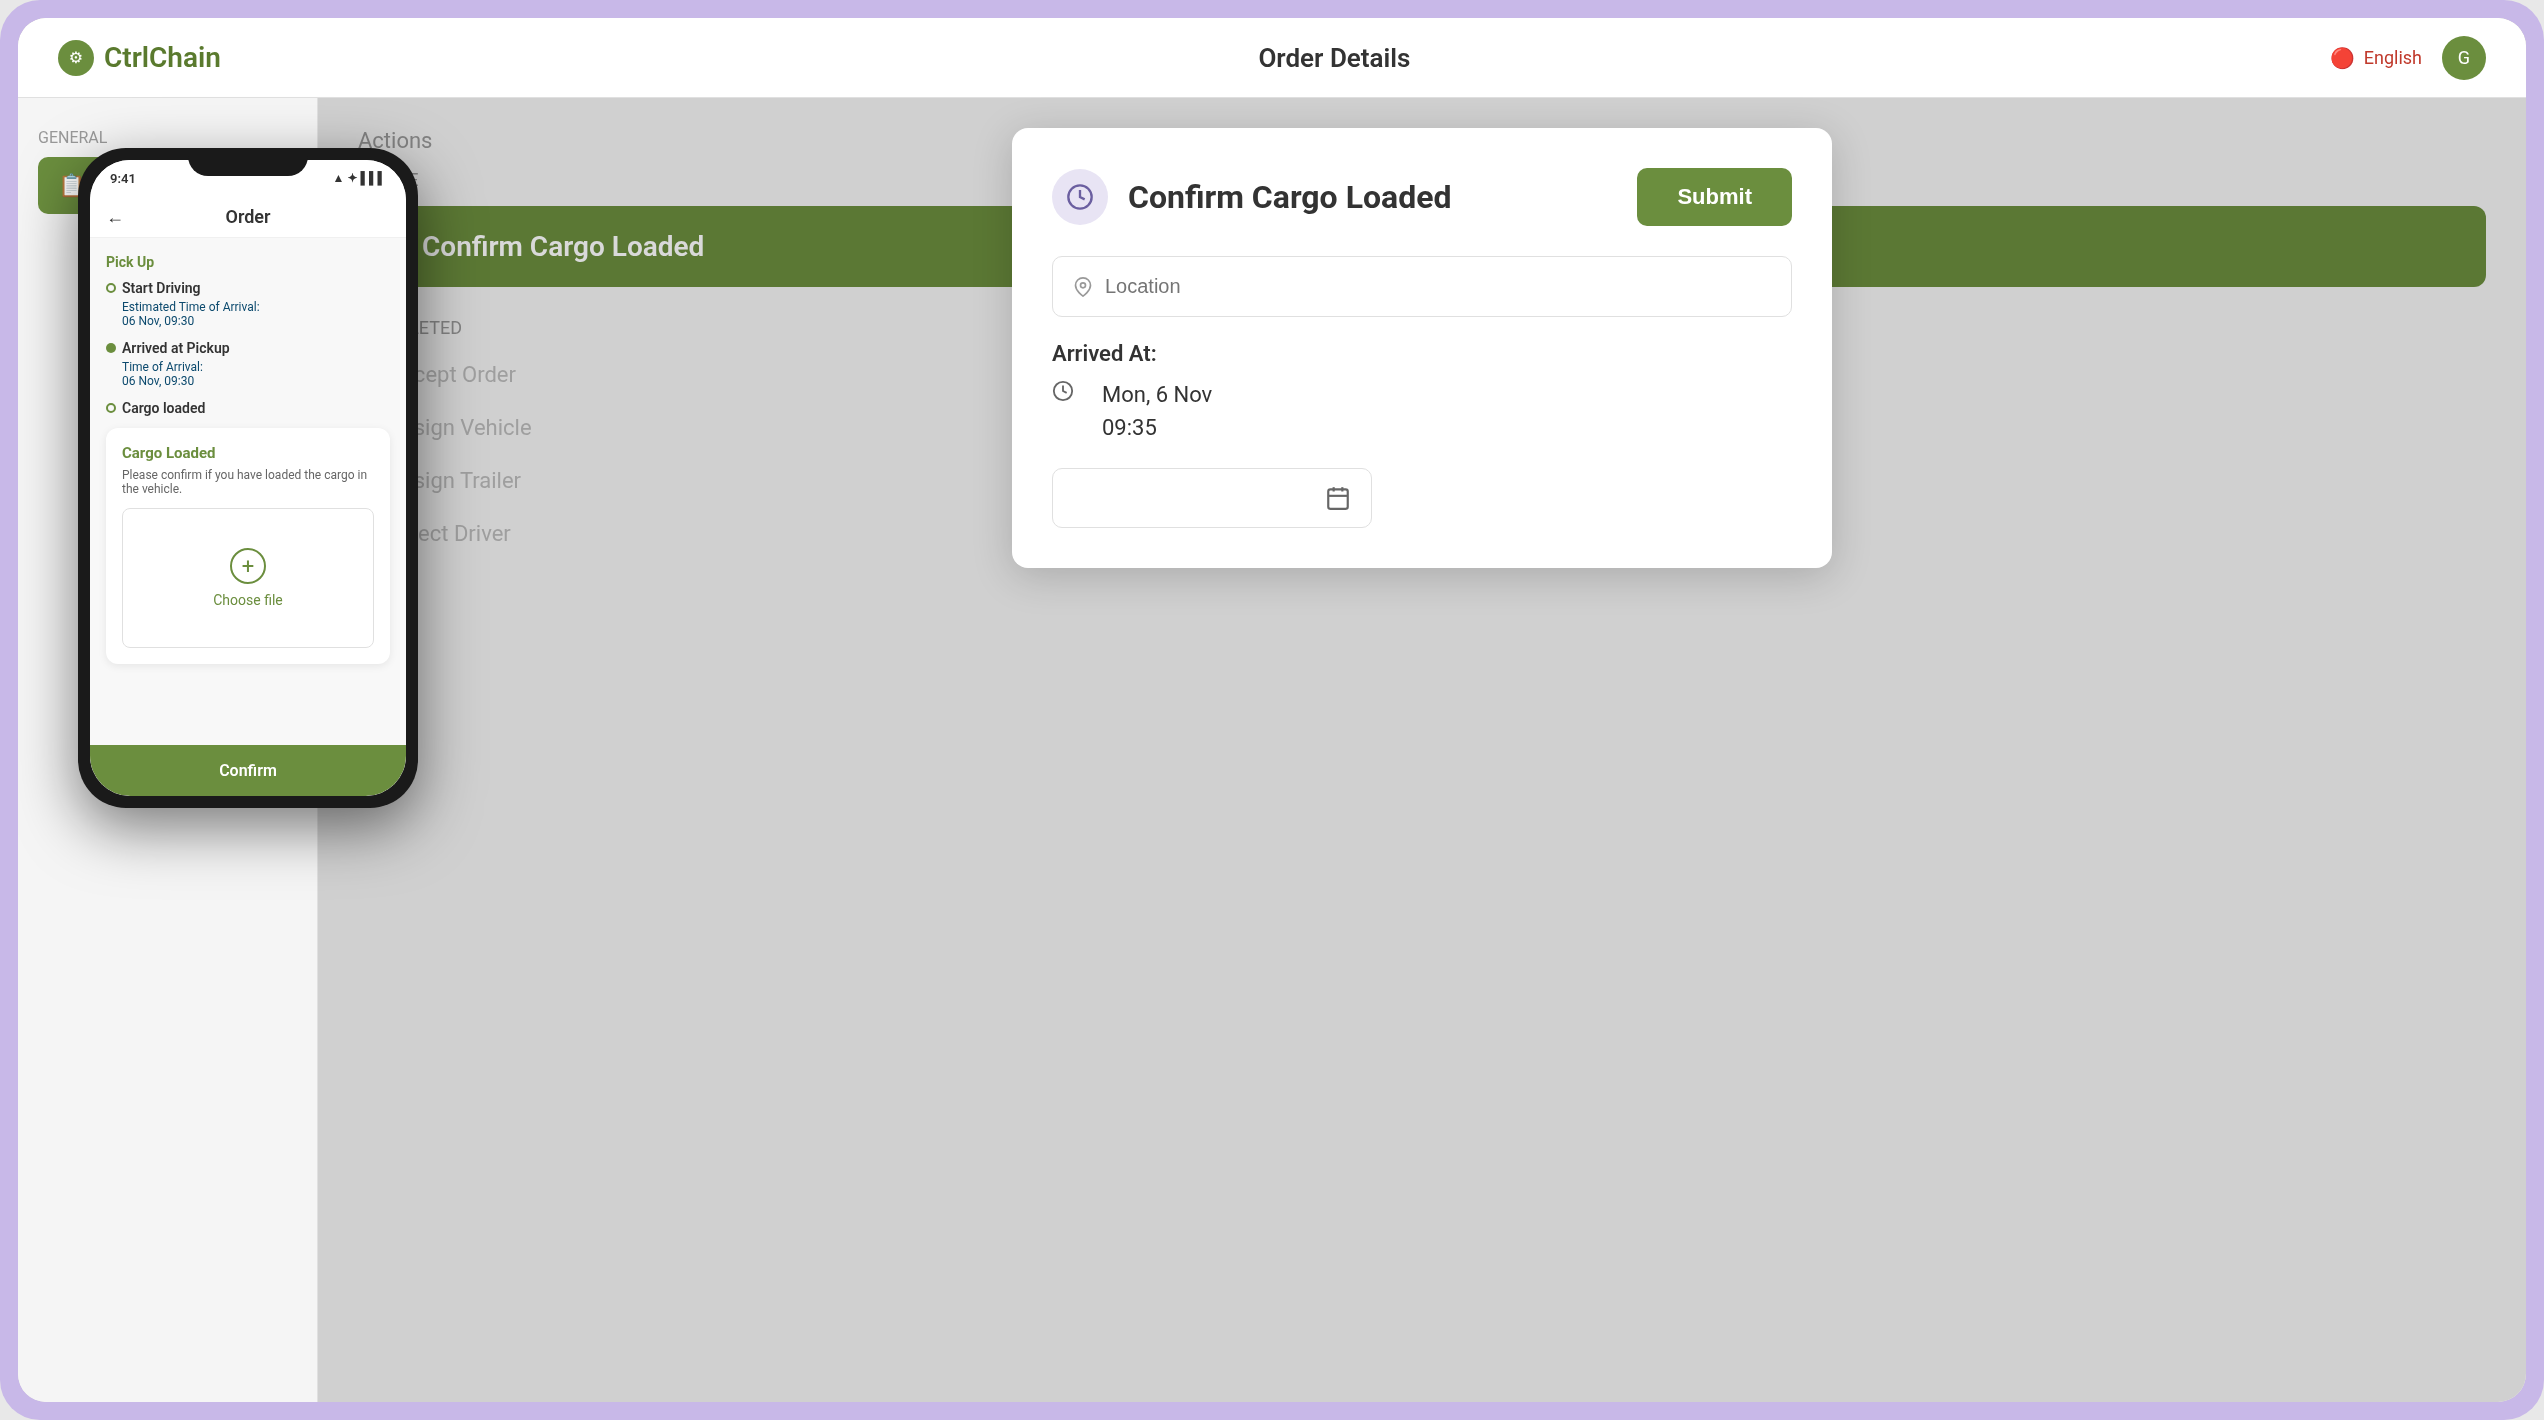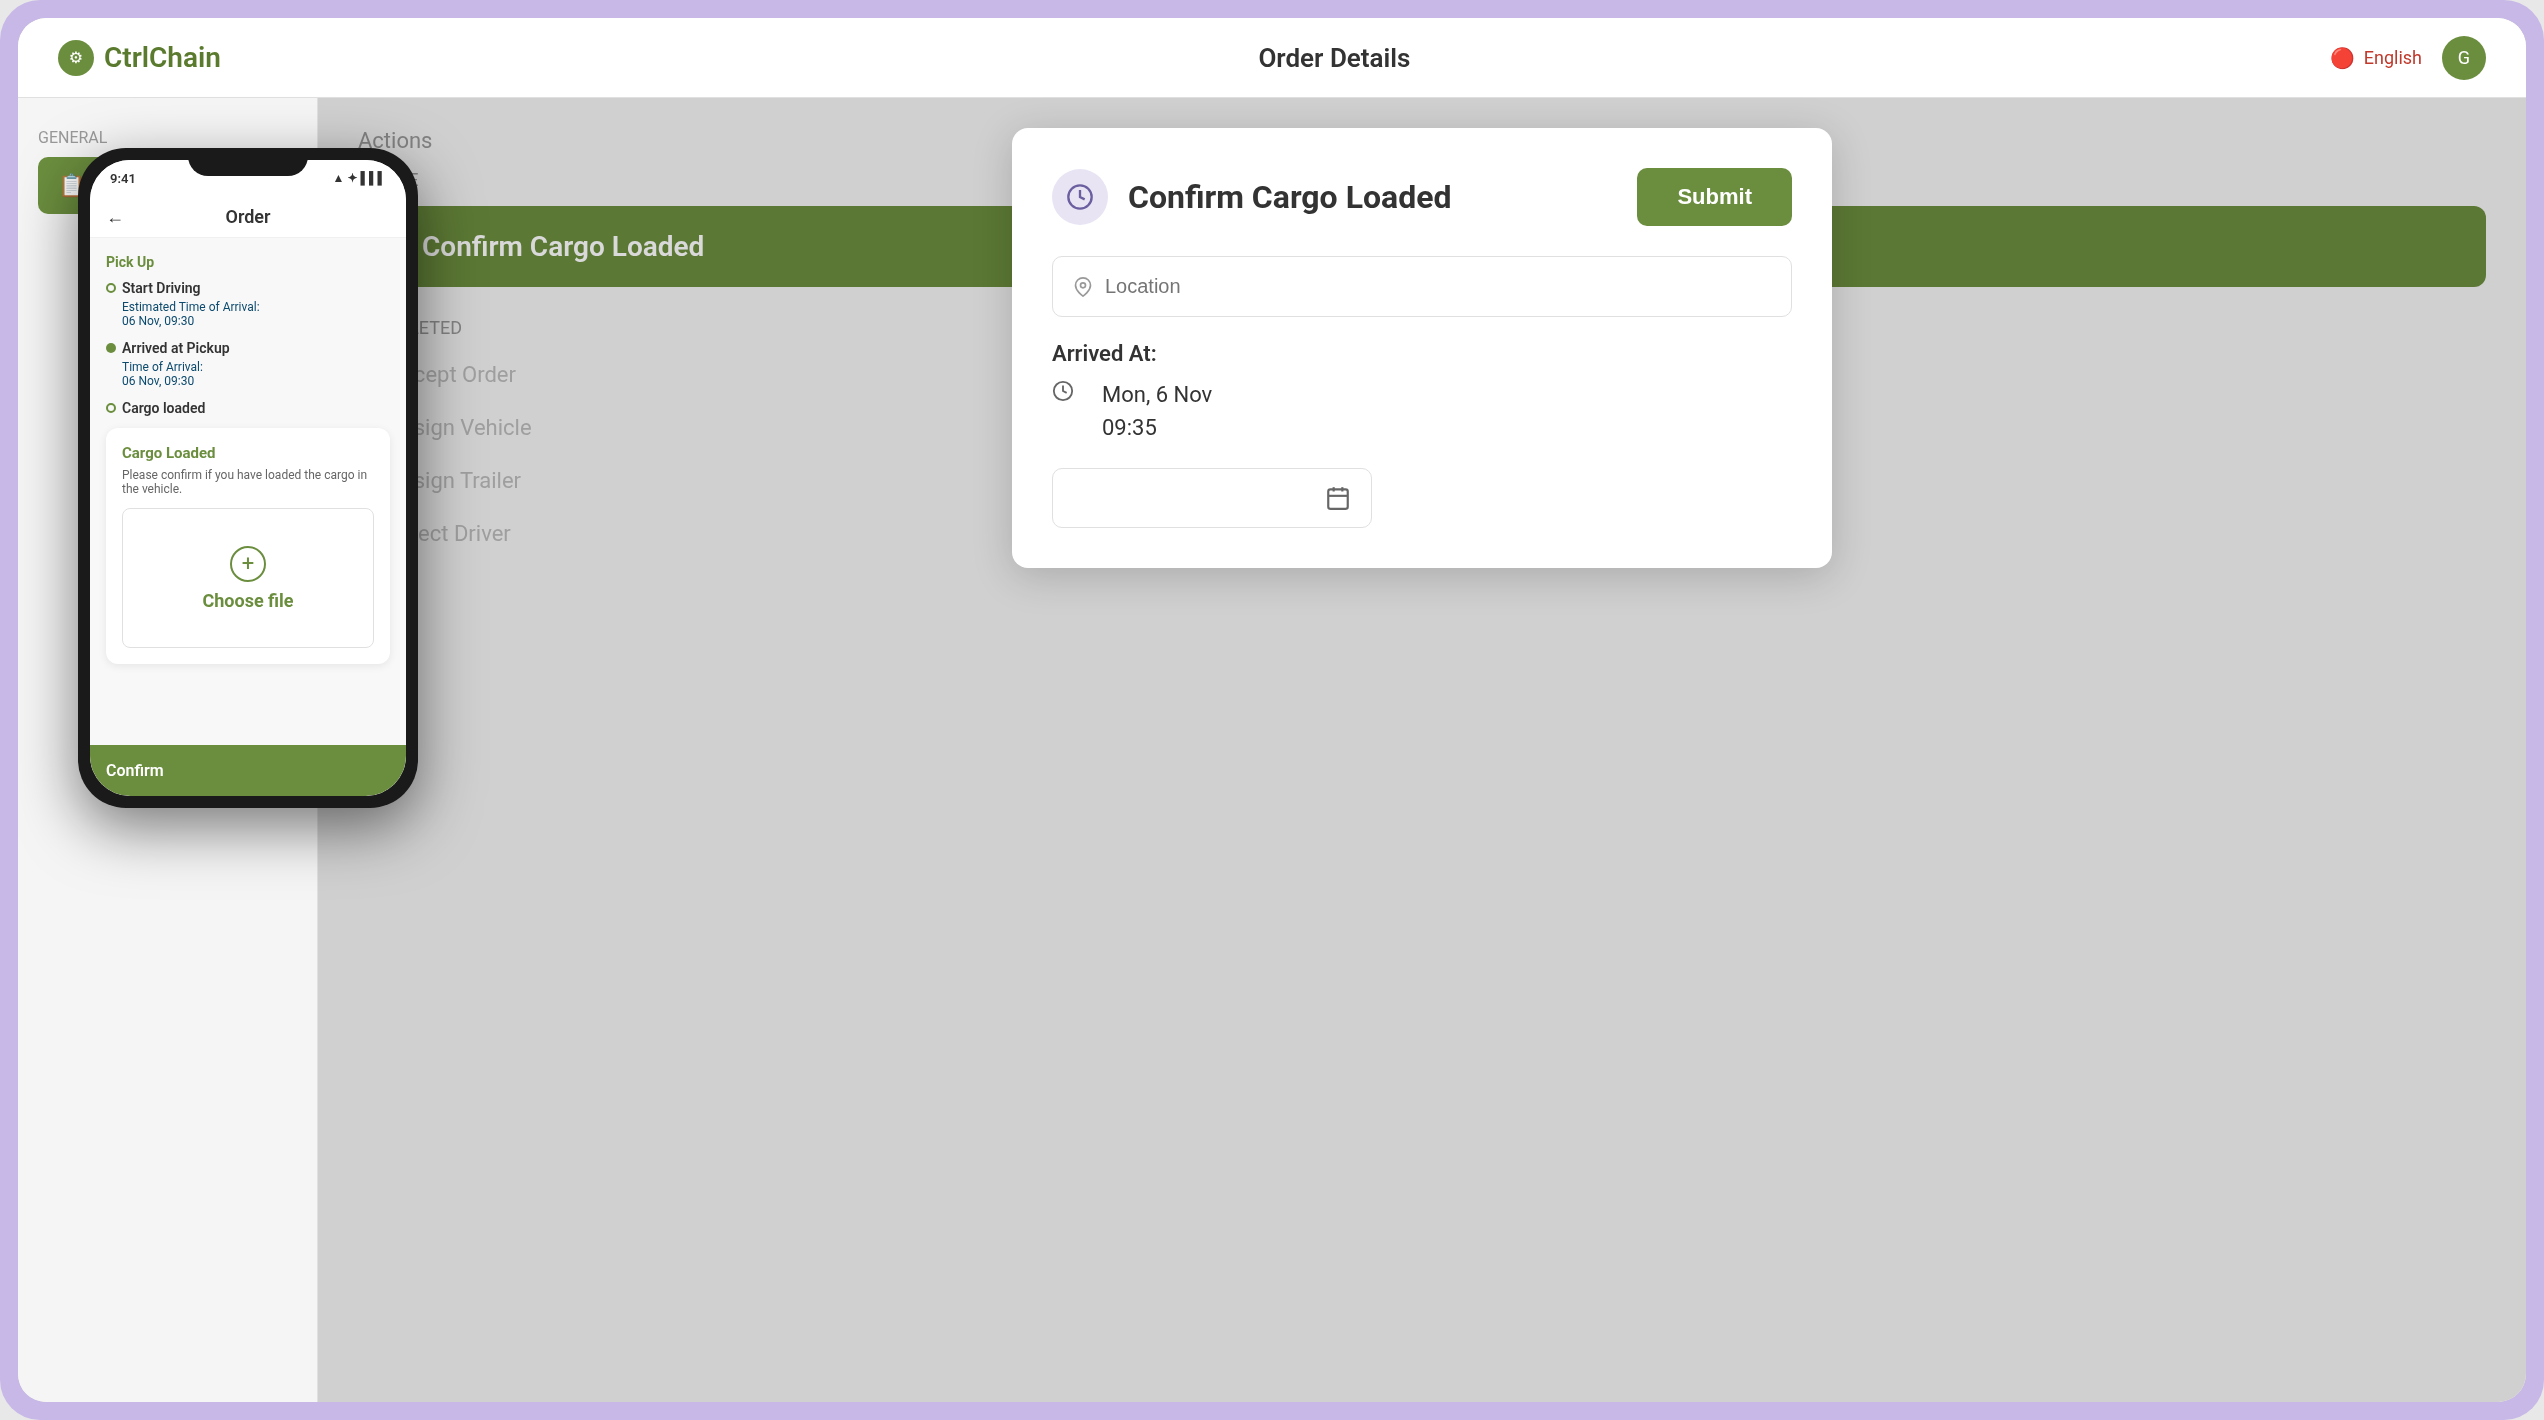--- a/index.html
+++ b/index.html
@@ -549,34 +549,33 @@
       border: 2px solid #6b8e3e;
       display: flex;
       align-items: center;
       justify-content: center;
       color: #6b8e3e;
       font-size: 22px;
       margin-bottom: 8px;
     }
 
     .choose-file-text {
-      font-size: 18px;
+      font-size: 14px;
       color: #6b8e3e;
-      font-weight: bold;
     }
 
     
     .phone-confirm-btn {
       position: absolute;
       bottom: 0;
       left: 0;
       right: 0;
       background: #6b8e3e;
       color: white;
-      text-align: left;
+      text-align: center;
       padding: 16px;
       font-size: 16px;
       font-weight: 600;
       cursor: pointer;
       border-radius: 0 0 40px 40px;
     }
   </style>
 </head>
 <body>
 

